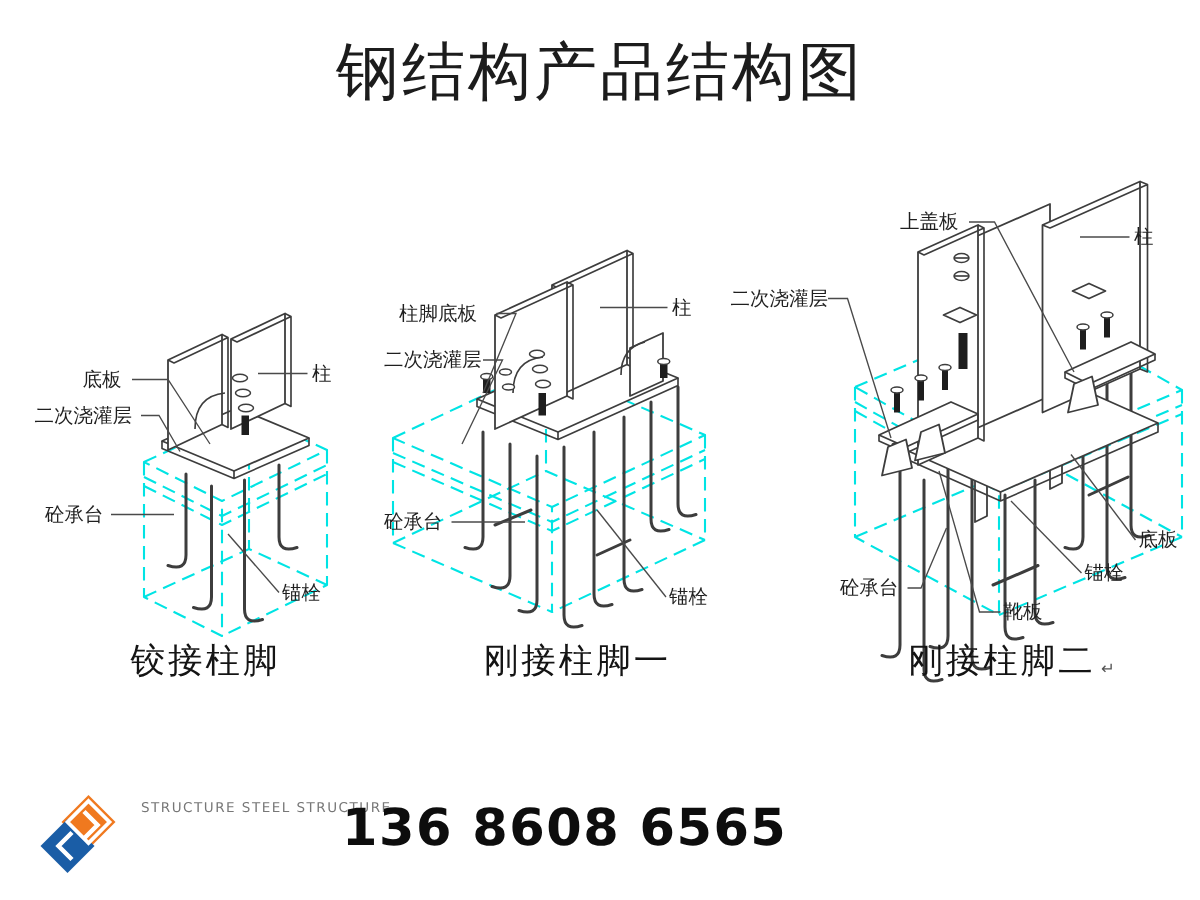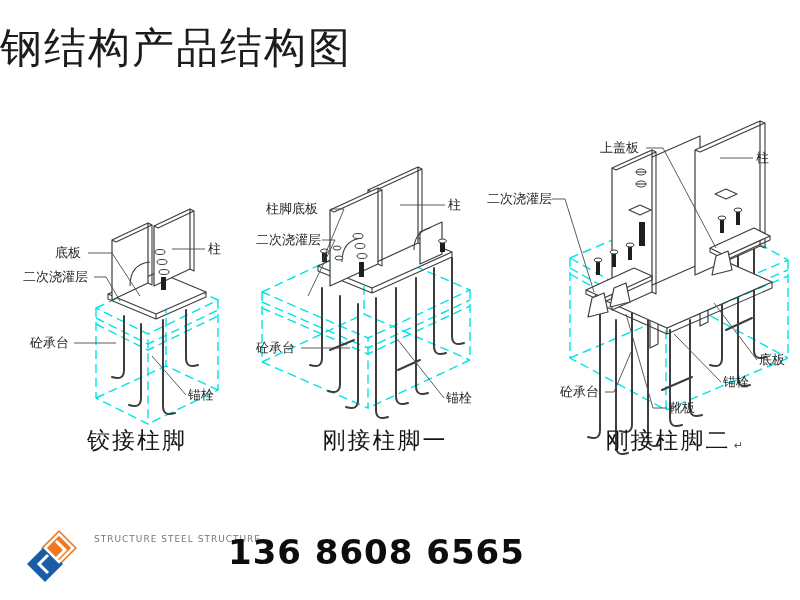--- a/index.html
+++ b/index.html
@@ -1,18 +1,18 @@
 <!DOCTYPE html>
 <html><head>
 <meta charset="utf-8">
 <style>
   html,body{margin:0;padding:0;background:#fff;}
   body{width:800px;height:600px;position:relative;overflow:hidden;
        font-family:"DejaVu Sans",sans-serif;}
-  .page-title{position:absolute;top:20px;left:0;width:800px;text-align:left;
+  .page-title{position:absolute;top:20px;left:0;width:800px;text-align:center;
        font-size:42px;font-weight:300;letter-spacing:2px;color:#1c1c1c;}
   svg.art{position:absolute;left:0;top:0;}
   
   .steel{fill:#fff;stroke:#3d3d3d;stroke-width:1.2;stroke-linejoin:round;}
   .sline{fill:none;stroke:#3d3d3d;stroke-width:1.1;stroke-linejoin:round;}
   .bolt{fill:none;stroke:#3d3d3d;stroke-width:2;stroke-linecap:round;}
   .conc{fill:none;stroke:#00e4e4;stroke-width:1.4;stroke-dasharray:9 5;stroke-linejoin:round;}
   .nut{fill:#fff;stroke:#3d3d3d;stroke-width:1;}
   .shank{fill:#1e1e1e;stroke:none;}
   .leader{fill:none;stroke:#4a4a4a;stroke-width:0.9;}

